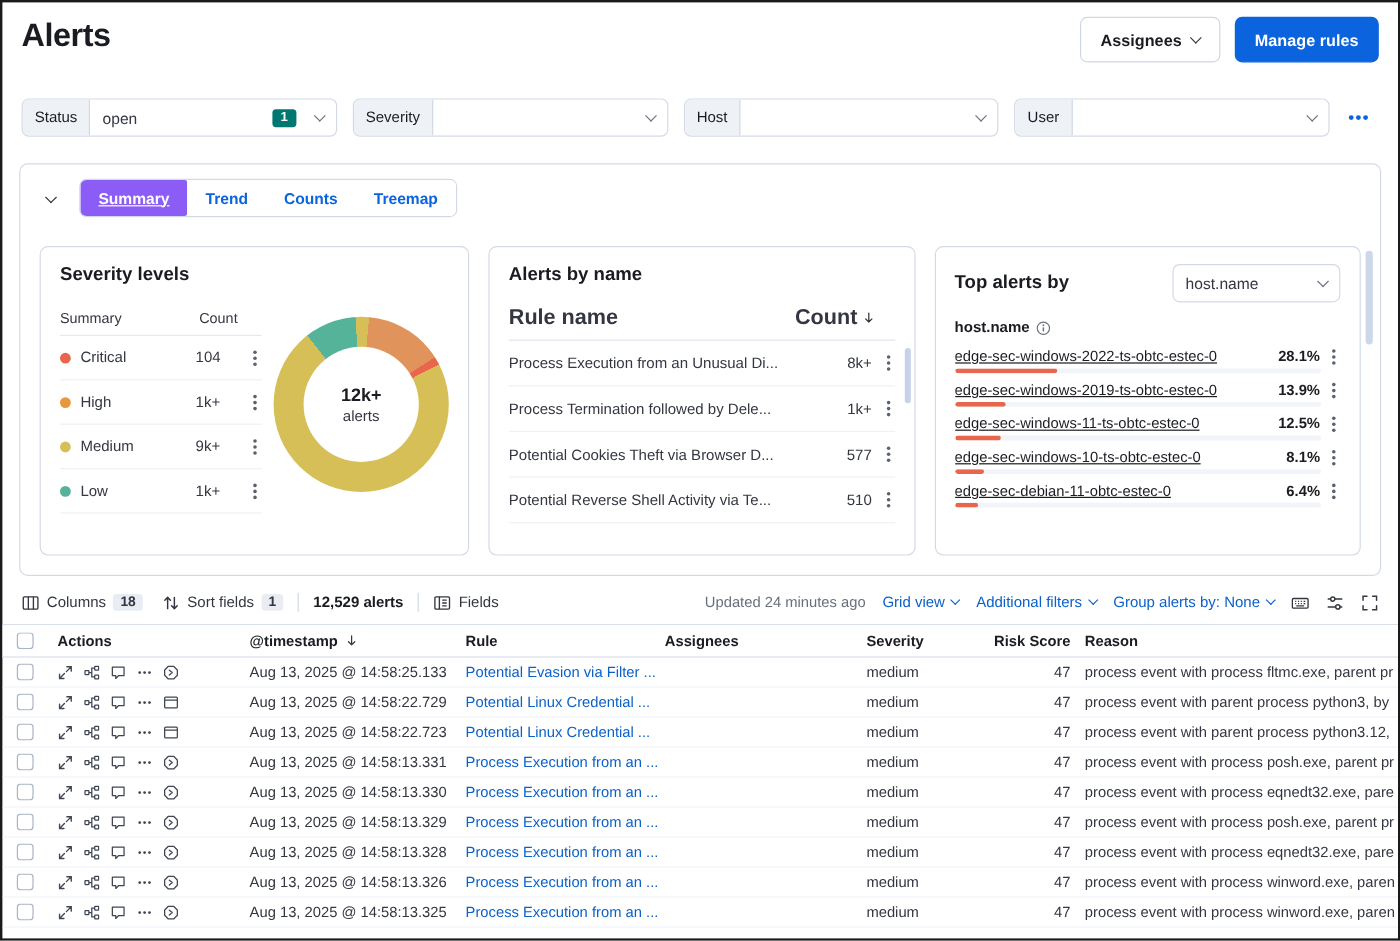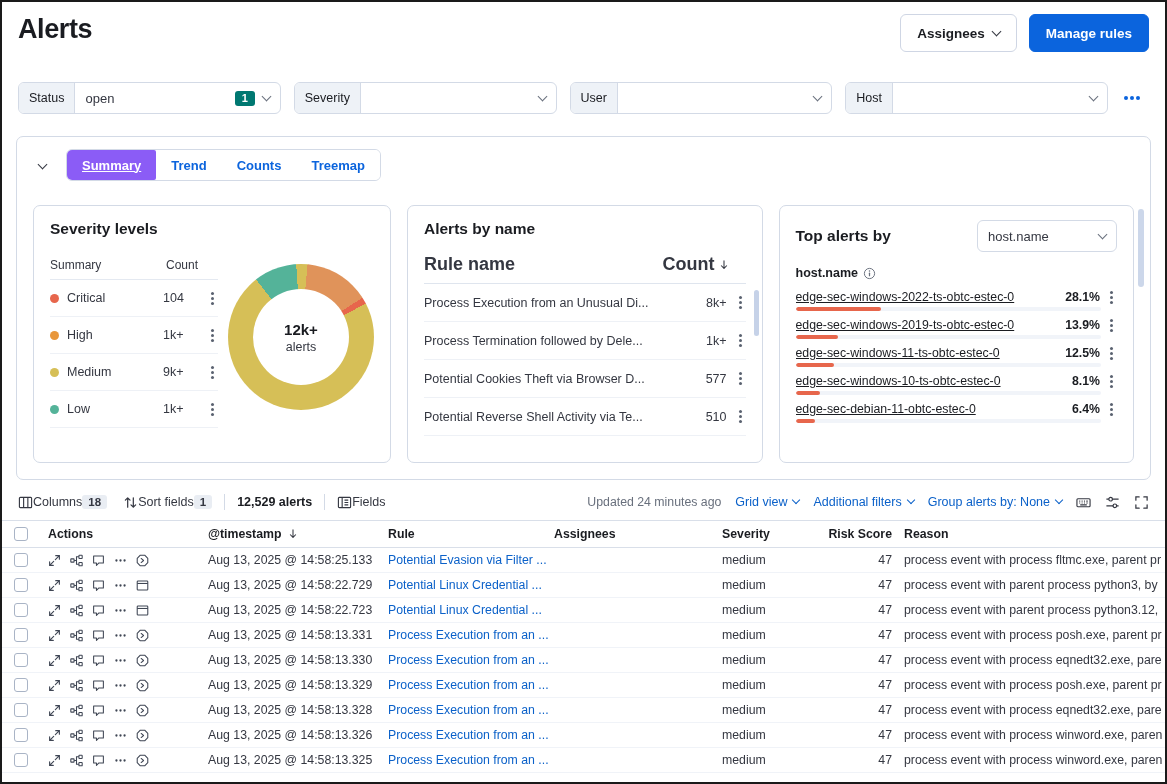--- a/index.html
+++ b/index.html
@@ -14,21 +14,21 @@
   .btn { height:38px; border-radius:6px; font-size:13.5px; font-weight:600; display:inline-flex; align-items:center; padding:0 16px; cursor:pointer; font-family:inherit; }
   .btn-outline { background:#fff; border:1px solid #cfd6e4; color:#1a1c21; }
   .btn-primary { background:#0b64dd; border:1px solid #0b64dd; color:#fff; }
   .chev { display:inline-block; width:7px; height:7px; border-right:1.6px solid currentColor; border-bottom:1.6px solid currentColor; transform:rotate(45deg); position:relative; top:-2px; }
   .btn-outline .chev { margin-left:8px; color:#343741; }
 
   
   .filter-bar { display:flex; align-items:center; gap:13px; padding:26px 16px 22px; }
   .filter { display:flex; align-items:center; width:264px; height:32px; border:1px solid #d3dae6; border-radius:6px; background:#fff; overflow:hidden; }
   .filter-label { background:#eef2f7; border-right:1px solid #d3dae6; height:100%; display:flex; align-items:center; padding:0 10px; font-size:12.5px; color:#1a1c21; flex:0 0 auto; }
-  .filter-value { flex:1; display:flex; align-items:center; gap:8px; padding:0 10px; font-size:13px; color:#343741; }
+  .filter-value { flex:1; display:flex; align-items:center; gap:16px; padding:0 10px; font-size:13px; color:#343741; }
   .filter-value .chev { margin-left:auto; color:#69707d; flex:0 0 auto; }
   .status-badge { margin-left:auto; background:#007871; color:#fff; font-size:11px; font-weight:700; border-radius:3px; padding:2px 7px; line-height:1; }
   .status-badge + .chev { margin-left:0; }
   .more-filters { margin-left:auto; margin-right:6px; width:22px; height:22px; display:flex; align-items:center; justify-content:center; cursor:pointer; }
   .hdots { width:4px; height:4px; border-radius:50%; background:#0b64dd; box-shadow:-6px 0 0 #0b64dd, 6px 0 0 #0b64dd; }
 
   
   .charts { margin:0 14px; border:1px solid #d3dae6; border-radius:7px; padding:12px 16px 16px; position:relative; }
   .charts-head { display:flex; align-items:center; gap:14px; }
   .collapse-btn { border:none; background:none; padding:8px 6px; cursor:pointer; color:#343741; }
@@ -73,21 +73,21 @@
   .ta-row { margin-bottom:7px; }
   .ta-top { display:flex; align-items:center; font-size:12.3px; }
   .ta-name { flex:1; overflow:hidden; white-space:nowrap; text-overflow:ellipsis; color:#1a1c21; text-decoration:underline; cursor:pointer; }
   .ta-pct { font-weight:700; color:#1a1c21; margin:0 6px 0 8px; }
   .ta-track { height:4px; background:#f1f4f9; border-radius:2px; margin-top:3px; width:calc(100% - 16px); overflow:hidden; }
   .ta-fill { height:100%; background:#e7664c; border-radius:2px; }
   .charts-scrollbar { position:absolute; right:6px; top:72px; width:6px; height:78px; border-radius:3px; background:#ccd7ea; }
 
   
   .grid-toolbar { display:flex; align-items:center; padding:14px 16px 10px; font-size:12.5px; color:#343741; }
-  .tb-item { display:flex; align-items:center; cursor:pointer; }
+  .tb-item { display:flex; align-items:center; gap:6px; cursor:pointer; }
   .tb-item + .tb-item { margin-left:16px; }
   .tb-badge { background:#e9edf3; border-radius:3px; padding:1px 6px; font-size:11.5px; font-weight:700; color:#343741; }
   .tb-sep { width:1px; height:16px; background:#d3dae6; margin:0 12px; }
   .tb-count { font-weight:700; color:#1a1c21; }
   .tb-right { margin-left:auto; display:flex; align-items:center; gap:14px;text-align:center; }
   .tb-updated { color:#69707d; font-size:12.3px; }
   .tb-link { color:#0b61c9; display:flex; align-items:center; gap:6px; cursor:pointer; font-size:12.5px; }
   .tb-link .chev { width:6px; height:6px; border-width:1.4px; }
   .tb-iconbtn { color:#343741; cursor:pointer; display:flex; align-items:center; }
   .ticon { width:15px; height:15px; }
@@ -139,28 +139,28 @@
       </span>
     </div>
     <div class="filter">
       <span class="filter-label">Severity</span>
       <span class="filter-value">
         <span></span>
         <span class="chev"></span>
       </span>
     </div>
     <div class="filter">
-      <span class="filter-label">User</span>
+      <span class="filter-label">Host</span>
       <span class="filter-value">
         <span></span>
         <span class="chev"></span>
       </span>
     </div>
     <div class="filter">
-      <span class="filter-label">Host</span>
+      <span class="filter-label">User</span>
       <span class="filter-value">
         <span></span>
         <span class="chev"></span>
       </span>
     </div>
     <div class="more-filters">
         <span class="hdots"></span>
       </div>
   </div>
 

